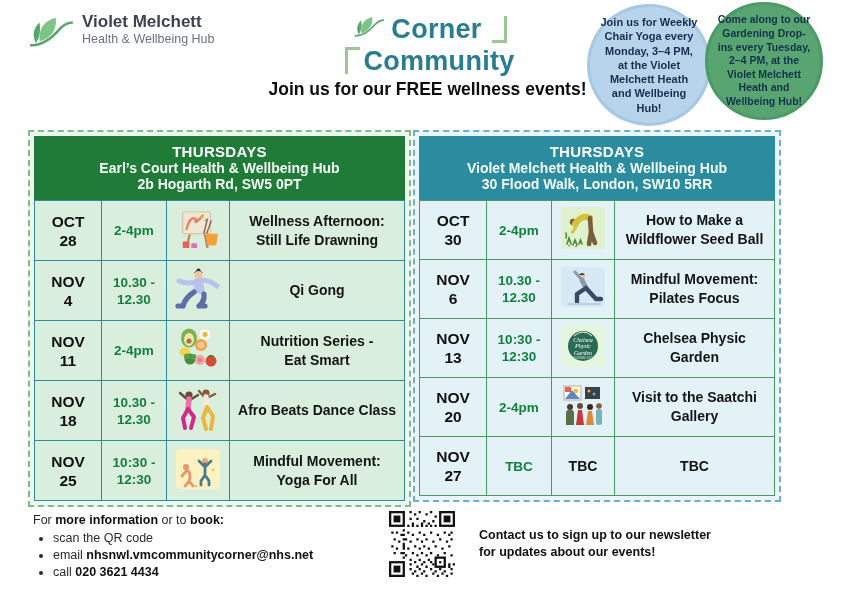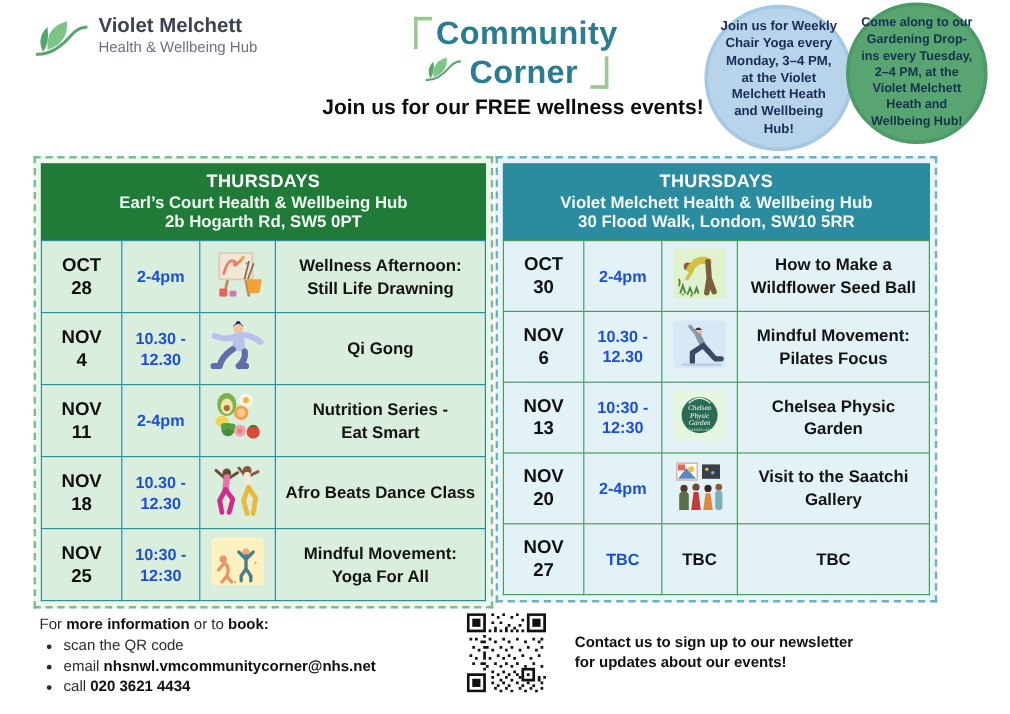--- a/index.html
+++ b/index.html
@@ -42,21 +42,21 @@
   .sched-thu .sched-head{background:var(--thursday_header,#2b8c9f);}
   .sched-day{font-size:15px;font-weight:800;line-height:17px;letter-spacing:.3px;}
   .sched-venue,.sched-addr{font-size:14px;font-weight:600;line-height:16px;color:#f2faf4;}
   table.grid{border-collapse:collapse;width:100%;table-layout:fixed;}
   .sched-tue table.grid td{border:1.6px solid var(--tuesday_border,#2e8d96);background:var(--tuesday_cell,#d9eedd);}
   .sched-thu table.grid td{border:1.6px solid var(--thursday_border,#4a9a62);background:var(--thursday_cell,#e2f2f6);}
   table.grid td{text-align:center;vertical-align:middle;padding:2px;}
   .sched-tue tr{height:60px;}
   .sched-thu tr{height:59px;}
   .c-date{width:62px;font-size:15.5px;font-weight:800;line-height:19px;color:#101010;}
-  .c-time{width:60px;font-size:13.5px;font-weight:700;line-height:17px;color:#1d4ed8;}
+  .c-time{width:60px;font-size:13.5px;font-weight:700;line-height:17px;color:#15803d;}
   .c-icon{width:58px;}
   .c-desc{font-size:14px;font-weight:700;line-height:19px;color:#141414;}
   .tbc-cell{font-size:14px;font-weight:800;}
 
   
   .footer-info{position:absolute;left:33px;top:513px;font-size:12.5px;color:#2b2b2b;}
   .footer-info b{color:#101010;}
   .footer-info ul{margin:4px 0 0 6px;padding-left:14px;}
   .footer-info li{margin:0 0 3px 0;line-height:14px;}
   .qr{position:absolute;left:389px;top:511px;width:66px;height:66px;}
@@ -76,33 +76,33 @@
         <path d="M2 35 Q18 36 34 17 Q40 11 47 11" stroke="#57a56d" stroke-width="2.6" fill="none"></path>
       </svg>
     </span>
     <span>
       <div class="logo-name">Violet Melchett</div>
       <div class="logo-sub">Health &amp; Wellbeing Hub</div>
     </span>
   </div>
 
   <div class="title-block">
-    <div class="title-line">
-      <span class="br br-tl"></span><span>Community</span>
-    </div>
     <div class="title-line title-line2">
       <span>
         <svg width="32" height="26" viewBox="0 0 48 40">
           <path d="M8 33 Q2 20 12 11 Q14 25 8 33 Z" fill="#57a56d"></path>
           <path d="M12 31 Q10 11 29 6 Q31 25 12 31 Z" fill="#7cc487"></path>
           <path d="M2 35 Q18 36 34 17 Q40 11 47 11" stroke="#57a56d" stroke-width="2.6" fill="none"></path>
         </svg>
       </span>
       <span>Corner</span>
       <span class="br br-br"></span>
+    </div>
+    <div class="title-line">
+      <span class="br br-tl"></span><span>Community</span>
     </div>
   </div>
   <div class="tagline">Join us for our FREE wellness events!</div>
 
   <div class="bubble bubble-blue">Join us for Weekly Chair Yoga every Monday, 3–4 PM, at the Violet Melchett Heath and Wellbeing Hub!</div>
   <div class="bubble bubble-green">Come along to our Gardening Drop-ins every Tuesday, 2–4 PM, at the Violet Melchett Heath and Wellbeing Hub!</div>
 
   <div class="sched sched-tue">
     <div class="sched-head">
       <div class="sched-day">THURSDAYS</div>

